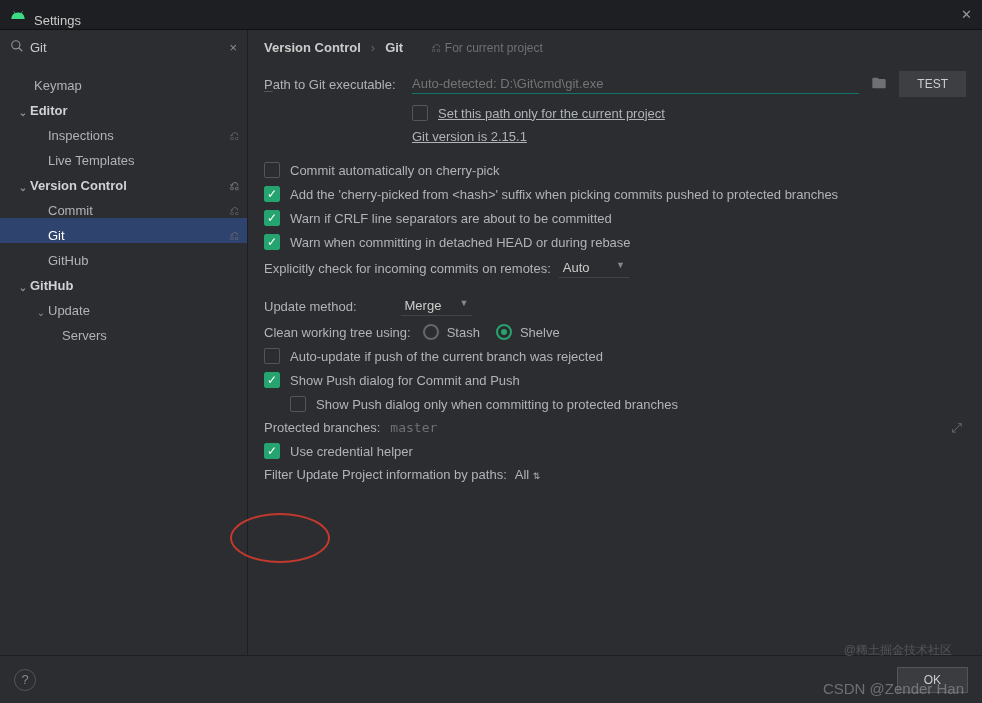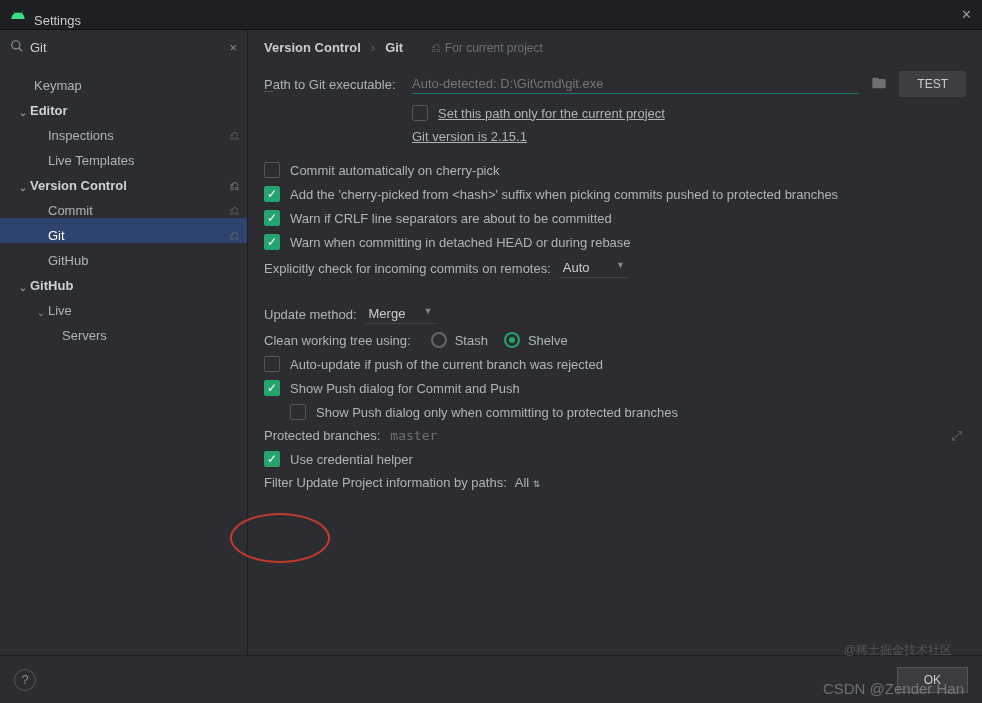--- a/index.html
+++ b/index.html
@@ -135,21 +135,21 @@
   display: inline-flex;
   align-items: flex-start;
   border-bottom: 1px solid #444;
   padding: 2px 4px;
   min-width: 70px;
   justify-content: space-between;
   color: #ccc;
   margin-left: 8px;
 }
 .dropdown .caret { color: #888; font-size: 9px; margin-left: 18px; }
-.section-gap { margin-top: 26px; }
+.section-gap { margin-top: 18px; gap: 36px; }
 .ml148 { margin-left: 148px; text-decoration: underline; }
 .monos { font-family: monospace; color: #6e7074; }
 .expand-icon { position: absolute; right: 20px; color: #6e7074; cursor: pointer; }
 .red-circle {
   position: absolute;
   border: 2px solid #c23a2d;
   border-radius: 50%;
   width: 100px;
   height: 50px;
   pointer-events: none;
@@ -241,21 +241,21 @@
         </div>
       <div class="tree-item pad-3">
           <span class="label">GitHub</span>
         </div>
       <div class="tree-item bold pad-1">
           <span class="arrow">⌄</span>
           <span class="label">GitHub</span>
         </div>
       <div class="tree-item pad-2">
           <span class="arrow">⌄</span>
-          <span class="label">Live</span>
+          <span class="label">Update</span>
         </div>
       <div class="tree-item pad-4">
           <span class="label">Servers</span>
         </div>
     </div>
   </div>
 
   <div class="main">
     <div class="breadcrumb">
       <span class="crumb">Version Control</span>
@@ -309,21 +309,21 @@
     </div>
 
     <div class="row section-gap">
       <span>Update method:</span>
       <span class="dropdown">
           <span>Merge</span>
           <span class="caret">▼</span>
         </span>
     </div>
     <div class="row">
-      <span style="margin-right:20px">Clean working tree using:</span>
+      <span style="margin-right:12px">Clean working tree using:</span>
       <span class="radio"></span>
       <span style="margin-right:16px">Stash</span>
       <span class="radio checked"></span>
       <span>Shelve</span>
     </div>
     <div class="row">
       <span class="checkbox"></span>
       <span>Auto-update if push of the current branch was rejected</span>
     </div>
     <div class="row">

